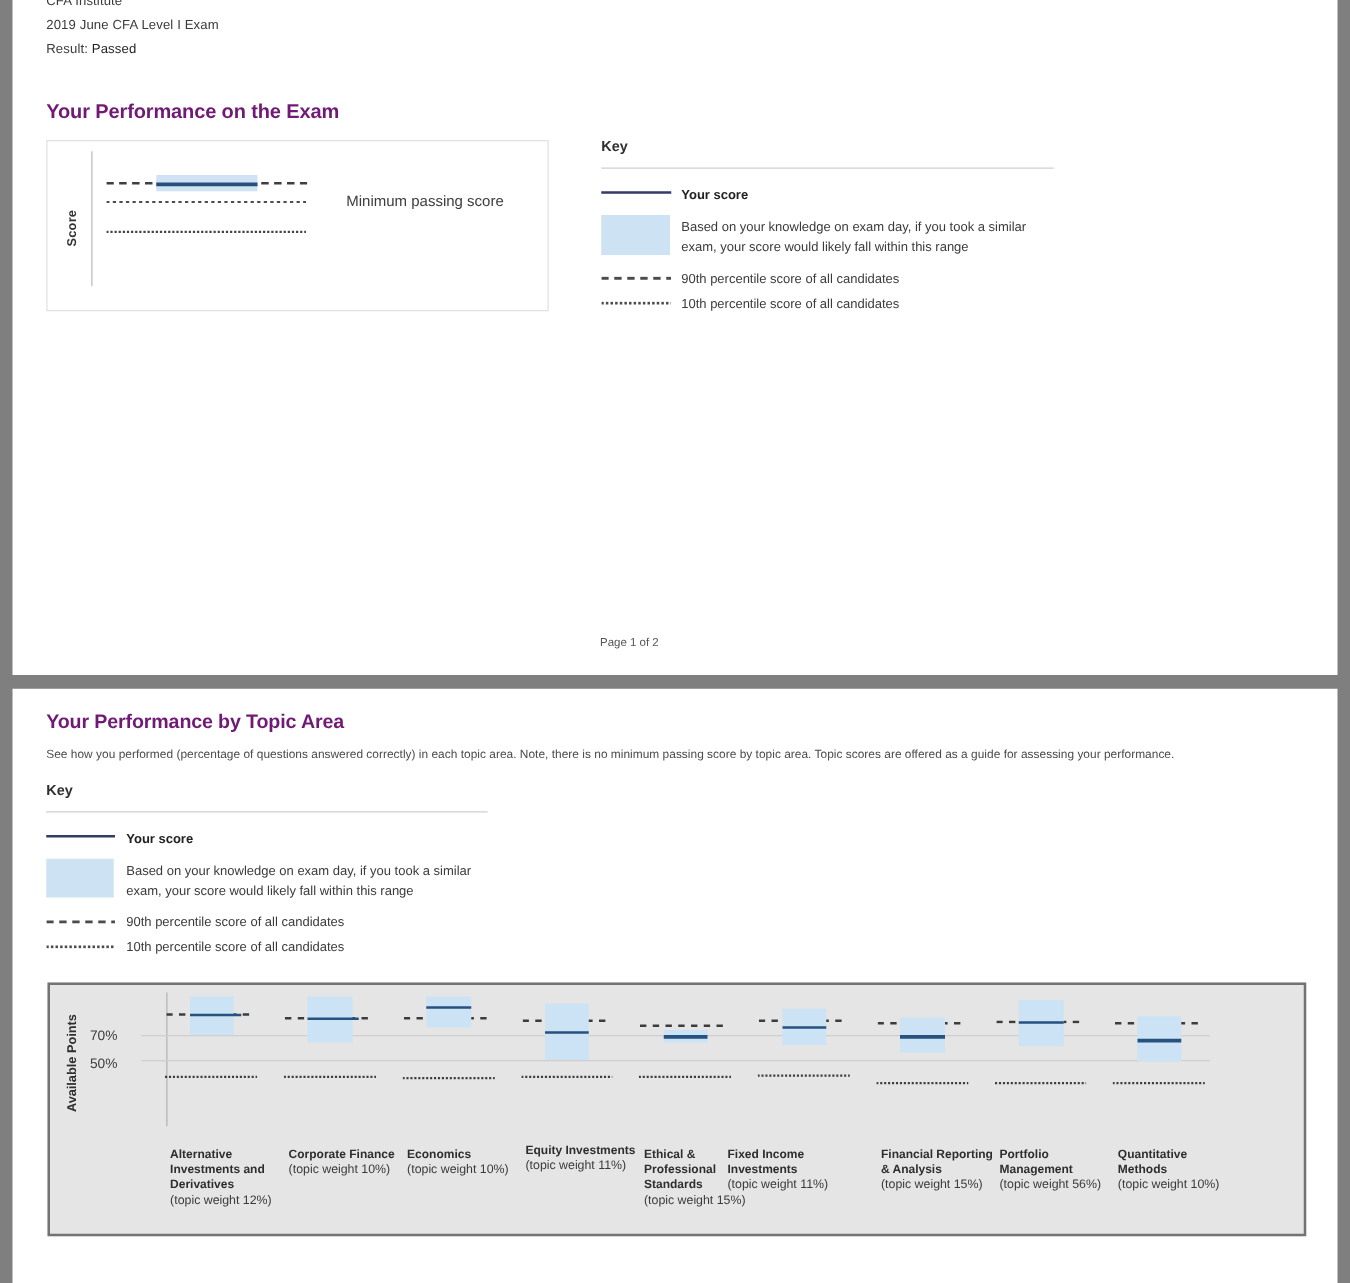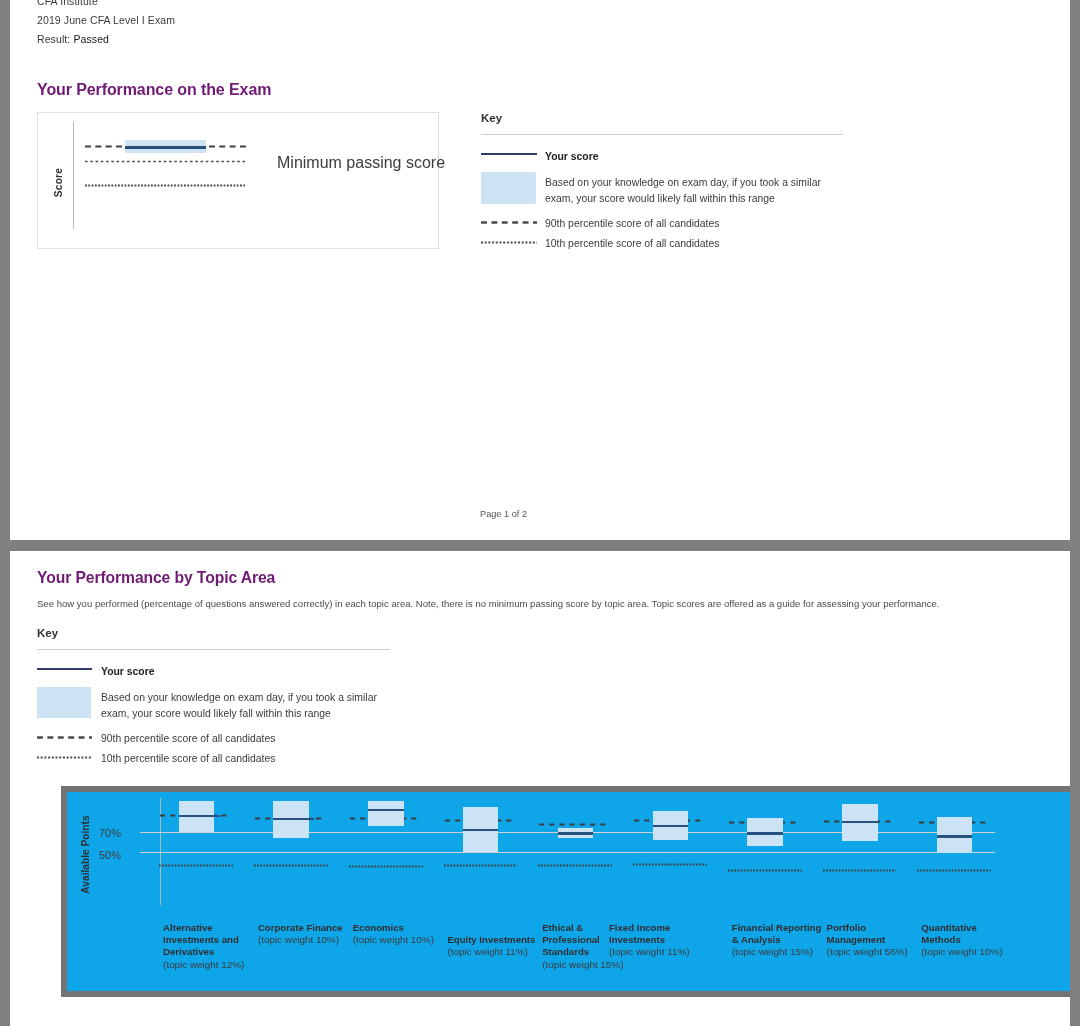--- a/index.html
+++ b/index.html
@@ -21,37 +21,37 @@
   .sect-title{position:absolute;left:27px;font-size:16px;font-weight:bold;color:#701a75;letter-spacing:-.1px;}
 
   
   .panel1{position:absolute;left:27px;top:112px;width:400px;height:135px;border:1px solid #e1e1e1;background:#fff;}
   .yaxis-v{position:absolute;background:#bcbcbc;width:1px;}
   .ylabel-rot{position:absolute;transform:rotate(-90deg);transform-origin:center center;font-size:10.2px;font-weight:bold;color:#333;letter-spacing:.2px;white-space:nowrap;}
   .hline{position:absolute;height:3px;overflow:hidden;}
   .hline svg{display:block;}
   .band{position:absolute;background:#cfe3f5;}
   .scoreline{position:absolute;background:#284f7a;}
-  .annot{position:absolute;font-size:16px;color:#3c3c3c;white-space:nowrap;padding-left:15px;}
+  .annot{position:absolute;font-size:12px;color:#3c3c3c;white-space:nowrap;padding-left:15px;}
   .pgfoot{position:absolute;font-size:9.2px;color:#555;white-space:nowrap;padding-left:39px;}
 
   
   .keyblk{position:absolute;}
   .key-title{position:absolute;font-size:11.5px;font-weight:bold;color:#2f2f2f;letter-spacing:0px;}
   .key-rule{position:absolute;height:1px;background:#cfcfcf;}
   .key-line{position:absolute;height:2px;background:#333b68;}
   .key-box{position:absolute;background:#cde2f2;}
   .key-dash,.key-dot{position:absolute;height:3px;overflow:hidden;}
   .key-dash svg,.key-dot svg{display:block;}
   .key-lbl{position:absolute;font-size:10.4px;color:#3b3b3b;}
   .key-lbl.b{font-weight:bold;color:#222;}
 
   
   .intro{position:absolute;left:27px;top:47px;font-size:9.52px;color:#4a4a4a;white-space:nowrap;letter-spacing:.02px;}
-  .panel2{position:absolute;left:28px;top:235px;width:1003px;height:199px;border:6px solid #737373;background:#0ea5e9;margin-left:23px;}
+  .panel2{position:absolute;left:28px;top:235px;width:1003px;height:199px;border:2px solid #737373;background:#e5e5e5;}
   .c2-ylabel{position:absolute;transform:rotate(-90deg);transform-origin:center center;font-size:10.2px;font-weight:bold;color:#2e2e2e;white-space:nowrap;}
   .c2-yaxis{position:absolute;width:1px;background:#b4b4b4;}
   .c2-grid{position:absolute;height:1px;background:#cfcfcf;}
   .c2-tick{position:absolute;font-size:11px;color:#3c3c3c;text-align:right;}
   .c2-band{position:absolute;background:#cbe3f4;}
   .c2-line{position:absolute;background:#27527f;height:2.6px;}
   .c2-p90{position:absolute;height:3px;overflow:hidden;}
   .c2-p90 svg,.c2-p10 svg{display:block;}
   .c2-p10{position:absolute;height:3px;overflow:hidden;}
   .c2-cat{position:absolute;font-size:9.6px;color:#2e2e2e;}
@@ -262,21 +262,21 @@
             <div class="wt">(topic weight 12%)</div>
           </div>
           <div class="c2-cat" style="left:190.9px;top:129.5px;width:94px;">
             <div class="nm">Corporate Finance</div>
             <div class="wt">(topic weight 10%)</div>
           </div>
           <div class="c2-cat" style="left:285.7px;top:129.5px;width:94px;">
             <div class="nm">Economics</div>
             <div class="wt">(topic weight 10%)</div>
           </div>
-          <div class="c2-cat" style="left:380.4px;top:142px;width:94px;">
+          <div class="c2-cat" style="left:380.4px;top:127px;width:94px;">
             <div class="nm">Equity Investments</div>
             <div class="wt">(topic weight 11%)</div>
           </div>
           <div class="c2-cat" style="left:475.2px;top:129.5px;width:94px;">
             <div class="nm">Ethical &amp;</div>
             <div class="nm">Professional</div>
             <div class="nm">Standards</div>
             <div class="wt">(topic weight 15%)</div>
           </div>
           <div class="c2-cat" style="left:542px;top:129.5px;width:94px;">

